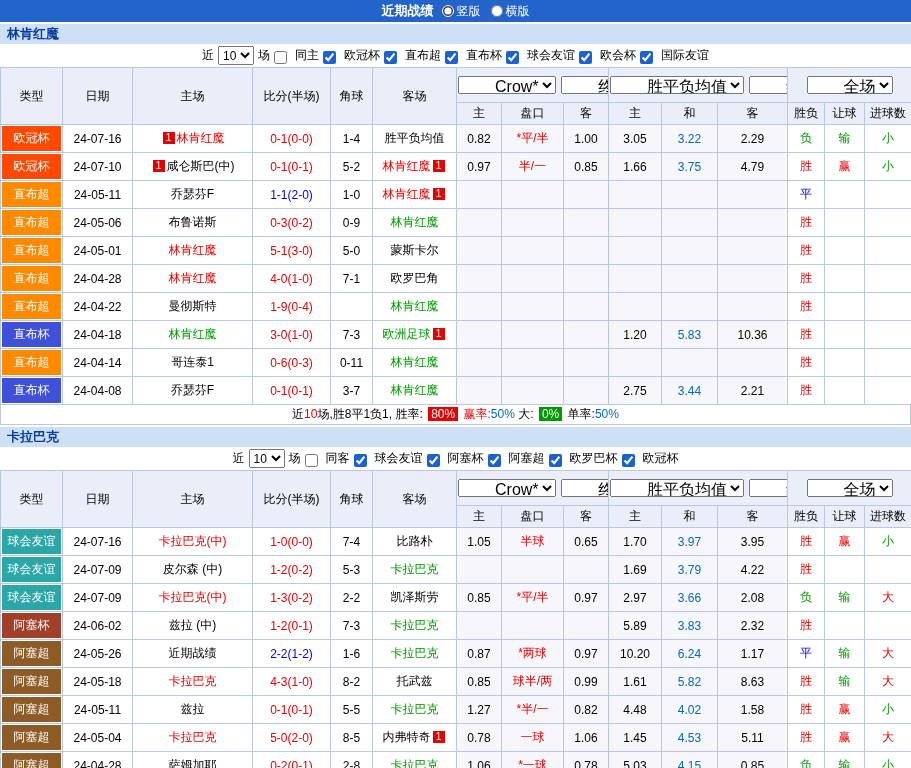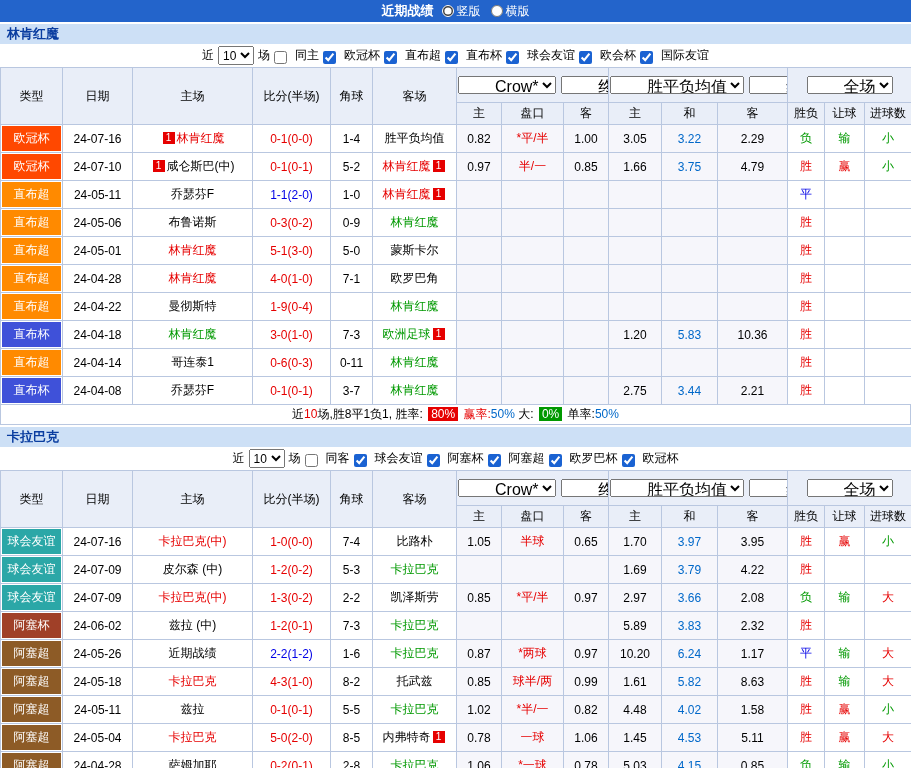--- a/index.html
+++ b/index.html
@@ -545,21 +545,21 @@
             </tr>
             <tr>
               <td class="type-cell">
                 <div class="type-badge" style="background-color: rgb(141, 91, 38);">阿塞超</div>
               </td>
               <td>24-05-11</td>
               <td><span class="c-black">兹拉</span></td>
               <td class="c-red">0-1(0-1)</td>
               <td>5-5</td>
               <td><span class="c-green">卡拉巴克</span></td>
-              <td class="c-black odds">1.02</td>
+              <td class="c-black odds">1.27</td>
               <td class="c-red odds">*半/一</td>
               <td class="c-black odds">0.82</td>
               <td class="c-black odds">4.48</td>
               <td class="c-oddsblue odds">4.02</td>
               <td class="c-black odds">1.58</td>
               <td class="c-red">胜</td>
               <td class="c-red">赢</td>
               <td class="c-green">小</td>
             </tr>
             <tr>

